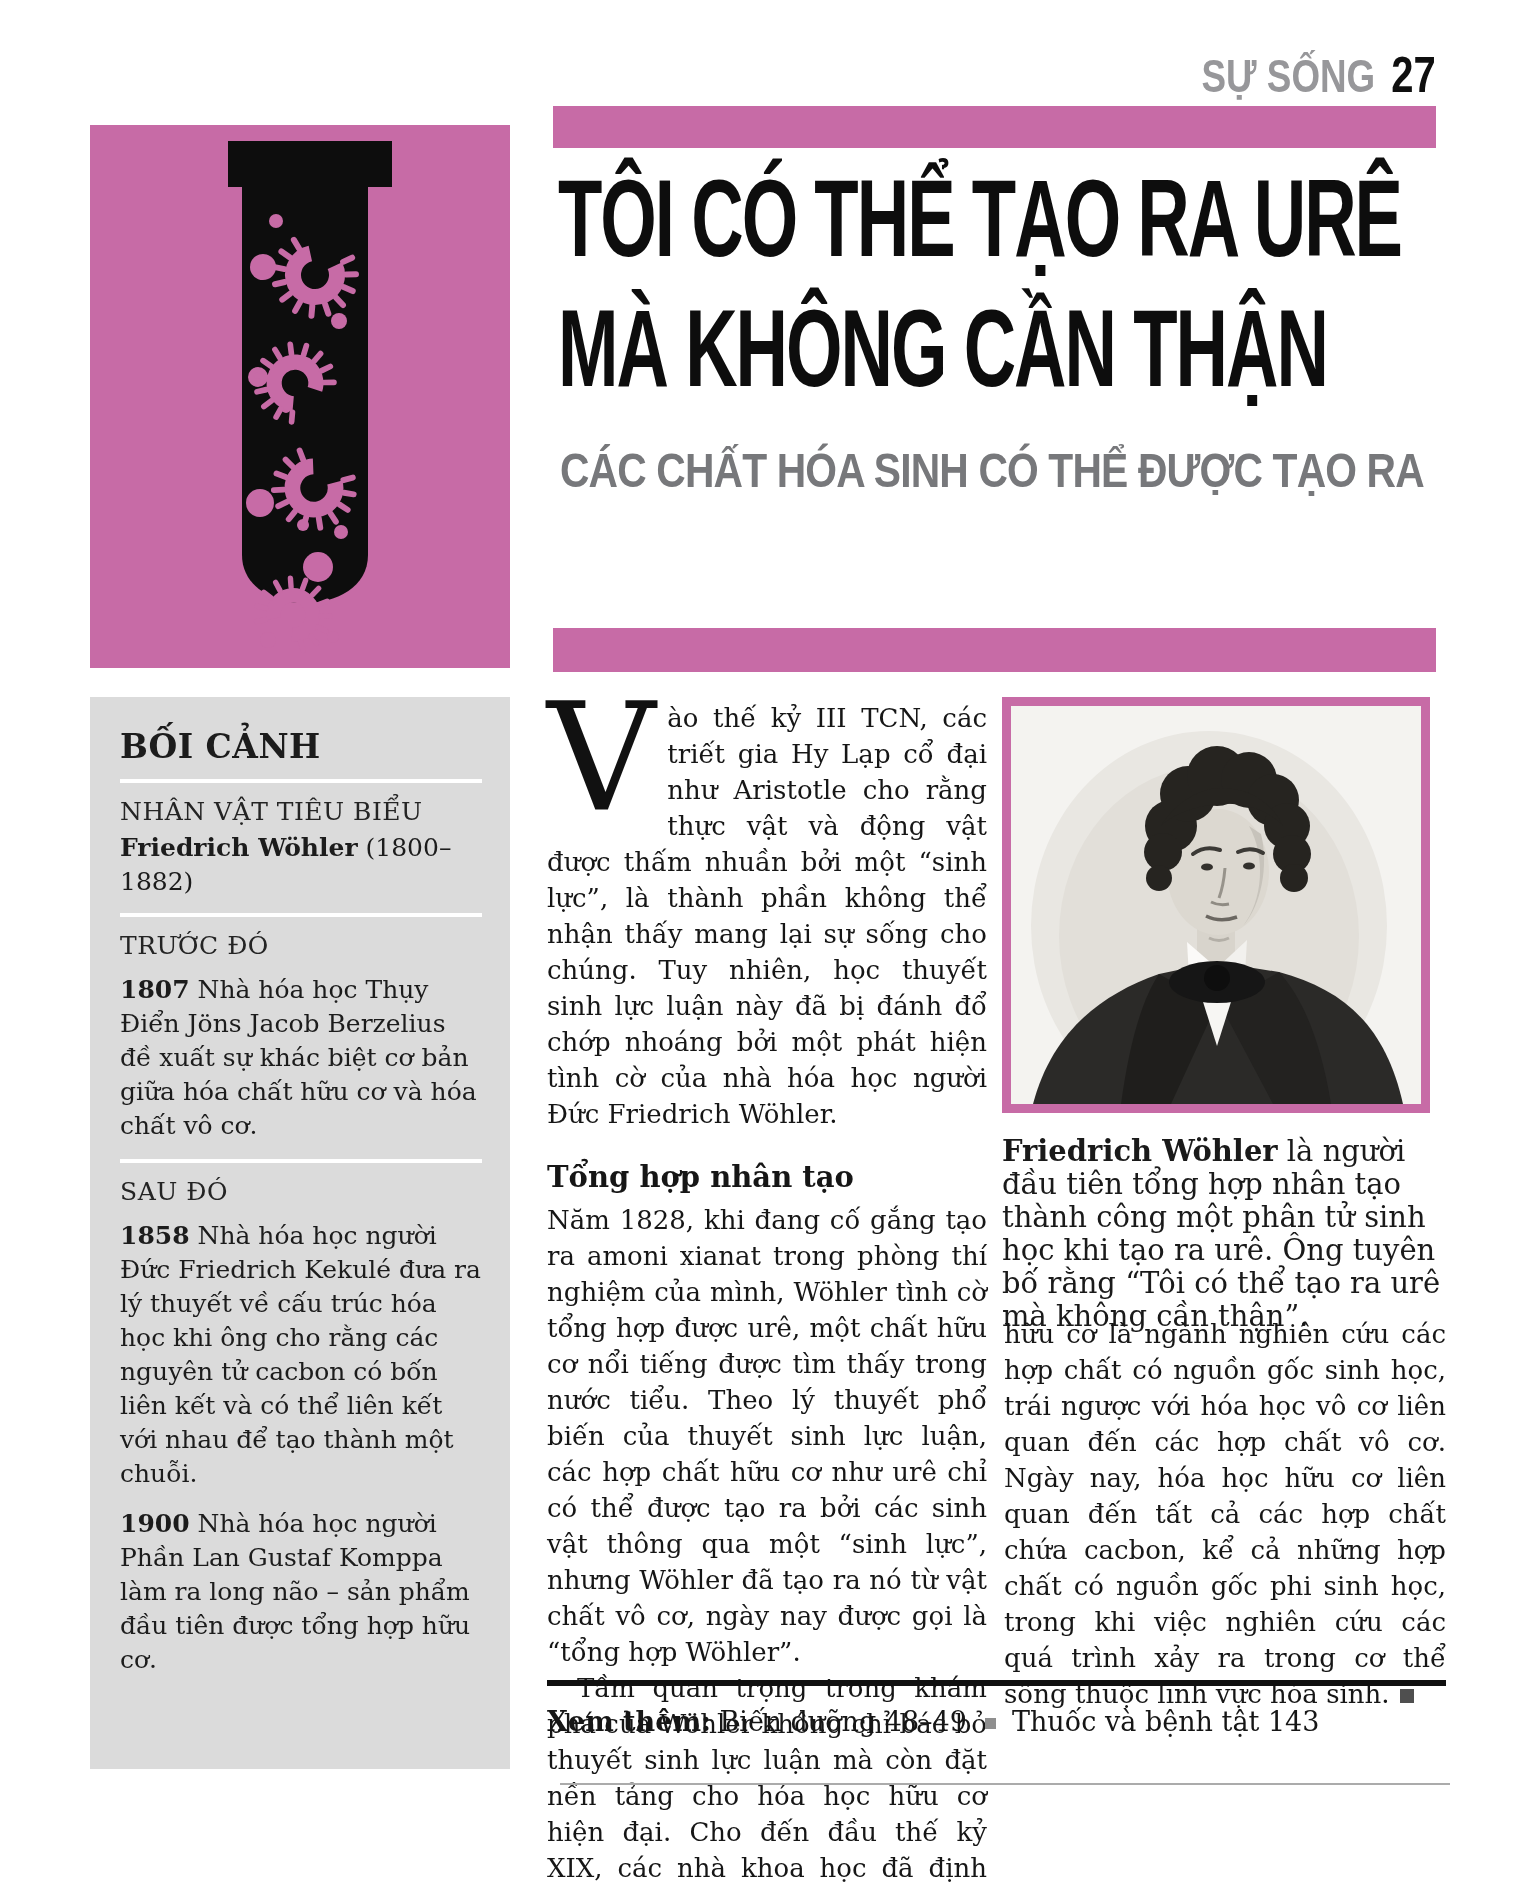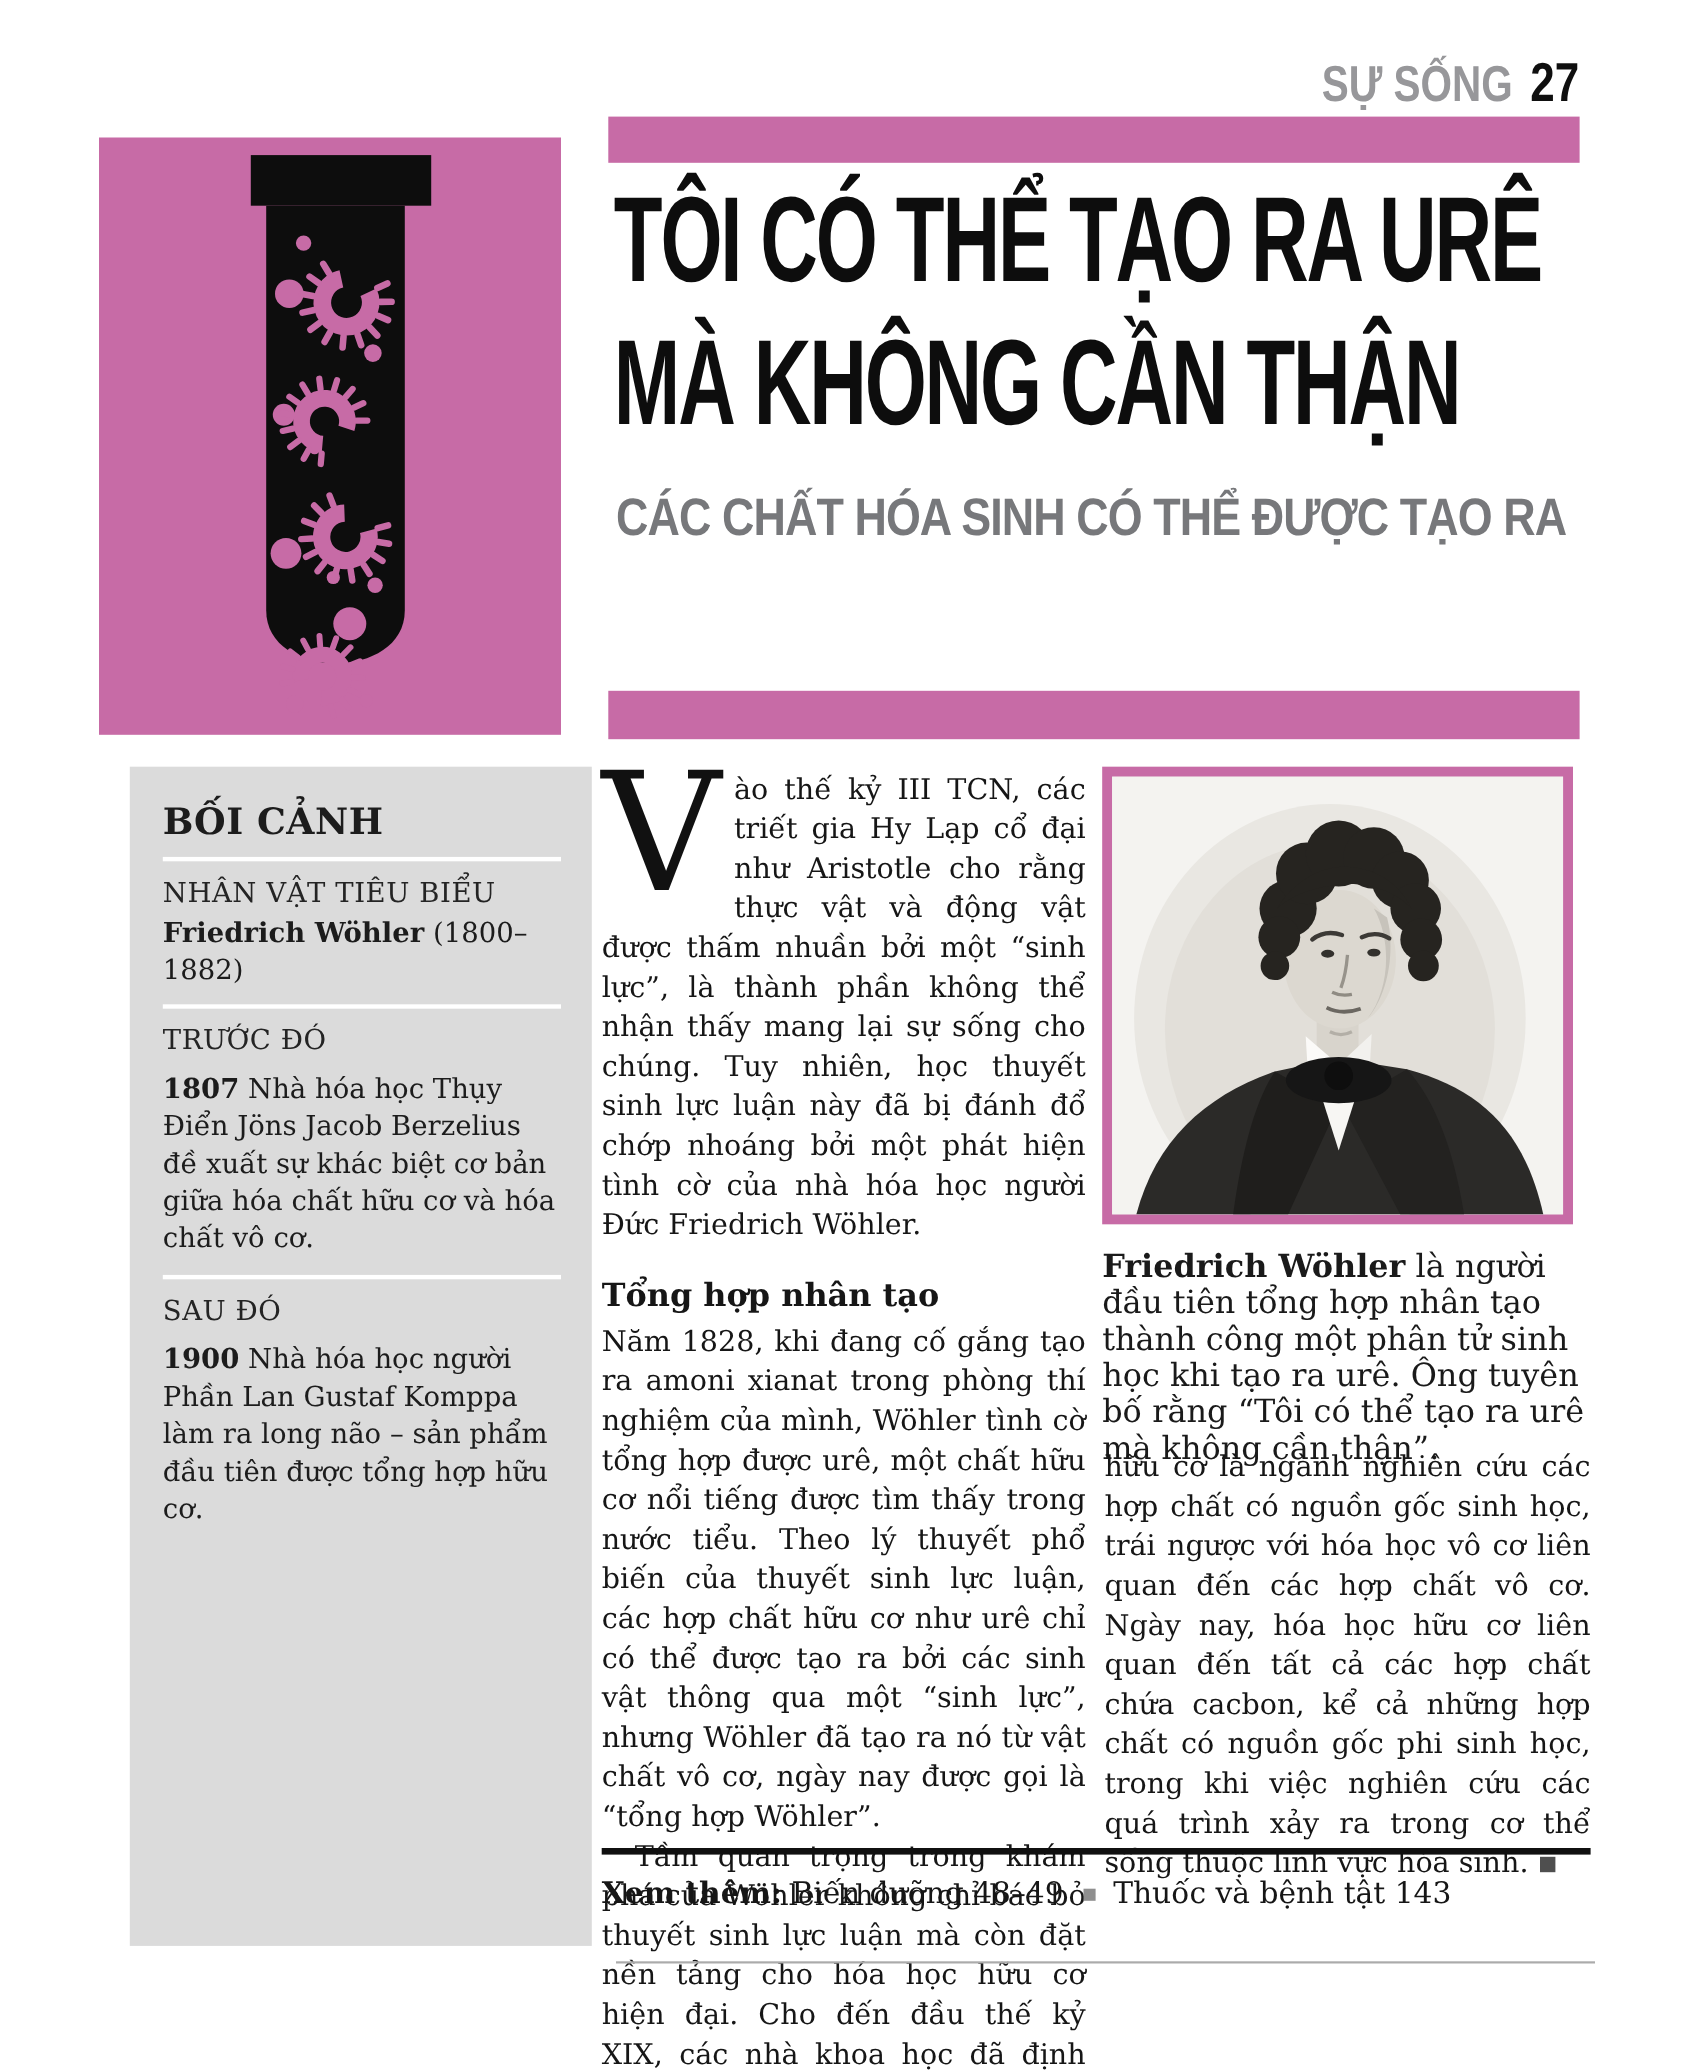--- a/index.html
+++ b/index.html
@@ -50,21 +50,21 @@
     font-family:"Liberation Sans","DejaVu Sans",sans-serif;
     font-weight:700;font-size:48px;line-height:1;color:var(--subtitle-gray);
     letter-spacing:-1px;white-space:nowrap;
     transform:scaleX(0.85);transform-origin:left top;
   }
   
   .sidebar{
     position:absolute;left:90px;top:697px;width:420px;height:1072px;
     background:var(--gray-bg);
     padding:32px 28px 20px 30px;
-    font-size:25px;line-height:34px;color:#1c1c1c;margin-left:28px;
+    font-size:25px;line-height:34px;color:#1c1c1c;
   }
   .sidebar h3{font-size:33px;line-height:36px;font-weight:700;letter-spacing:0.5px;}
   .sb-rule{height:4px;background:#ffffff;margin:14px 0 12px 0;}
   .sb-label{font-size:25px;letter-spacing:0.5px;color:#242424;}
   .sb-name{margin-top:2px;}
   .sidebar p.ev{margin:10px 0 16px 0;}
   .sidebar b{font-weight:700;}
   
   .col{position:absolute;font-size:26px;line-height:36px;text-align:justify;color:#161616;}
   .col1{left:547px;top:700px;width:440px;}
@@ -170,20 +170,21 @@
   <div class="sidebar">
     <h3>BỐI CẢNH</h3>
     <div class="sb-rule"></div>
     <div class="sb-label">NHÂN VẬT TIÊU BIỂU</div>
     <div class="sb-name"><b>Friedrich Wöhler</b><span> (1800–1882)</span></div>
     <div class="sb-rule"></div>
     <div class="sb-label">TRƯỚC ĐÓ</div>
     <p class="ev"><b>1807</b><span> Nhà hóa học Thụy Điển Jöns Jacob Berzelius đề xuất sự khác biệt cơ bản giữa hóa chất hữu cơ và hóa chất vô cơ.</span></p>
     <div class="sb-rule"></div>
     <div class="sb-label">SAU ĐÓ</div>
+    <p class="ev"><b>1858</b><span> Nhà hóa học người Đức Friedrich Kekulé đưa ra lý thuyết về cấu trúc hóa học khi ông cho rằng các nguyên tử cacbon có bốn liên kết và có thể liên kết với nhau để tạo thành một chuỗi.</span></p>
     <p class="ev"><b>1900</b><span> Nhà hóa học người Phần Lan Gustaf Komppa làm ra long não – sản phẩm đầu tiên được tổng hợp hữu cơ.</span></p>
   </div>
 
   <div class="col col1">
     <p><span class="dropcap">V</span><span>ào thế kỷ III TCN, các triết gia Hy Lạp cổ đại như Aristotle cho rằng thực vật và động vật được thấm nhuần bởi một “sinh lực”, là thành phần không thể nhận thấy mang lại sự sống cho chúng. Tuy nhiên, học thuyết sinh lực luận này đã bị đánh đổ chớp nhoáng bởi một phát hiện tình cờ của nhà hóa học người Đức Friedrich Wöhler.</span></p>
     <h4>Tổng hợp nhân tạo</h4>
     <p>Năm 1828, khi đang cố gắng tạo ra amoni xianat trong phòng thí nghiệm của mình, Wöhler tình cờ tổng hợp được urê, một chất hữu cơ nổi tiếng được tìm thấy trong nước tiểu. Theo lý thuyết phổ biến của thuyết sinh lực luận, các hợp chất hữu cơ như urê chỉ có thể được tạo ra bởi các sinh vật thông qua một “sinh lực”, nhưng Wöhler đã tạo ra nó từ vật chất vô cơ, ngày nay được gọi là “tổng hợp Wöhler”.</p>
     <p class="indent">Tầm quan trọng trong khám phá của Wöhler không chỉ bác bỏ thuyết sinh lực luận mà còn đặt nền tảng cho hóa học hữu cơ hiện đại. Cho đến đầu thế kỷ XIX, các nhà khoa học đã định nghĩa hóa học</p>
   </div>
 

